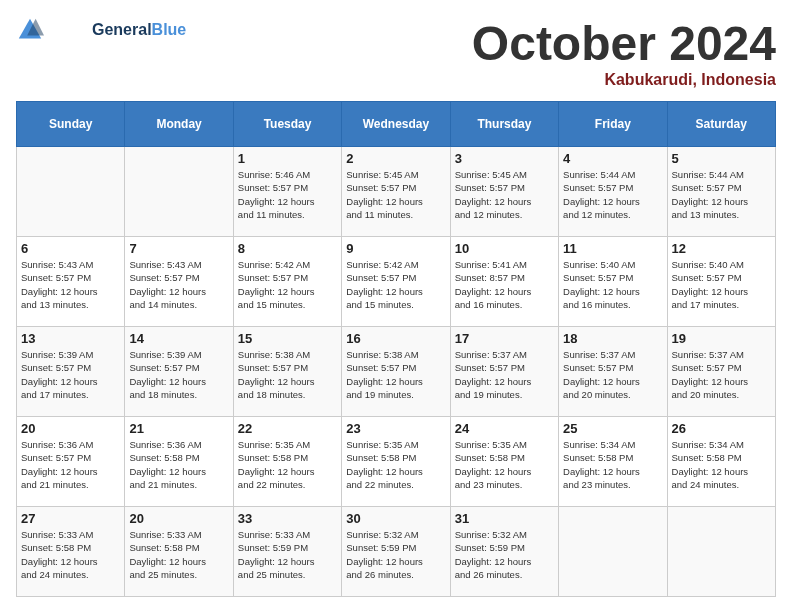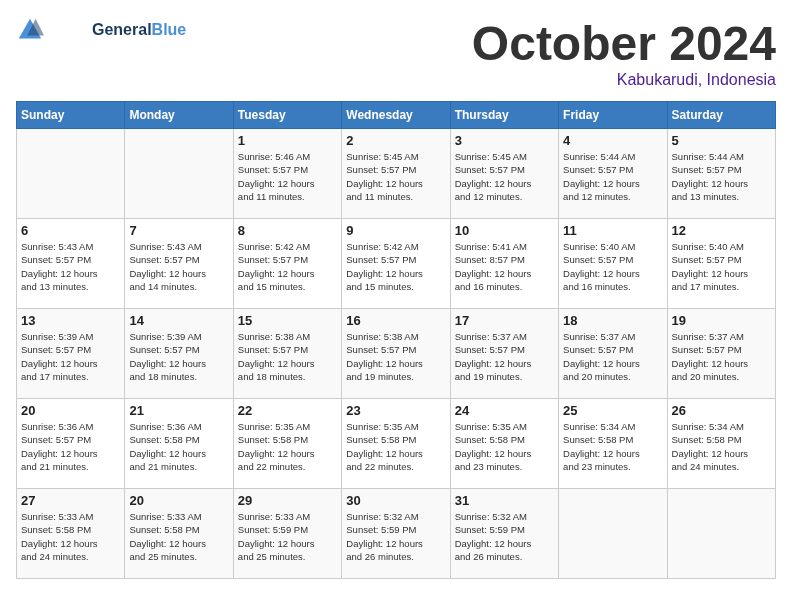--- a/index.html
+++ b/index.html
@@ -28,34 +28,35 @@
     .title-block {
       text-align: right;
     }
     .month-title {
       font-size: 48px;
       font-weight: bold;
       color: #333;
     }
     .subtitle {
       font-size: 16px;
-      color: #4c1d95;
+      color: #7f1d1d;
+      font-weight: bold;
     }
     table {
       width: 100%;
       border-collapse: collapse;
       table-layout: fixed;
     }
     thead th {
       background: #3a7abf;
       color: #fff;
       font-size: 12px;
       font-weight: bold;
-      padding: 6px 4px;
-      text-align: left;
+      padding: 15px 4px;
+      text-align: center;
       border: 1px solid #2a6aaf;
     }
     tbody td {
       vertical-align: top;
       border: 1px solid #ccc;
       padding: 4px;
       font-size: 10px;
       color: #333;
       min-height: 80px;
       height: 90px;
@@ -312,21 +313,21 @@
 and 24 minutes.</div>
         </td>
         <td>
           <span class="day-num">20</span>
           <div class="day-info" style="white-space: pre-line;">Sunrise: 5:33 AM
 Sunset: 5:58 PM
 Daylight: 12 hours
 and 25 minutes.</div>
         </td>
         <td>
-          <span class="day-num">29</span>
+          <span class="day-num">33</span>
           <div class="day-info" style="white-space: pre-line;">Sunrise: 5:33 AM
 Sunset: 5:59 PM
 Daylight: 12 hours
 and 25 minutes.</div>
         </td>
         <td>
           <span class="day-num">30</span>
           <div class="day-info" style="white-space: pre-line;">Sunrise: 5:32 AM
 Sunset: 5:59 PM
 Daylight: 12 hours

